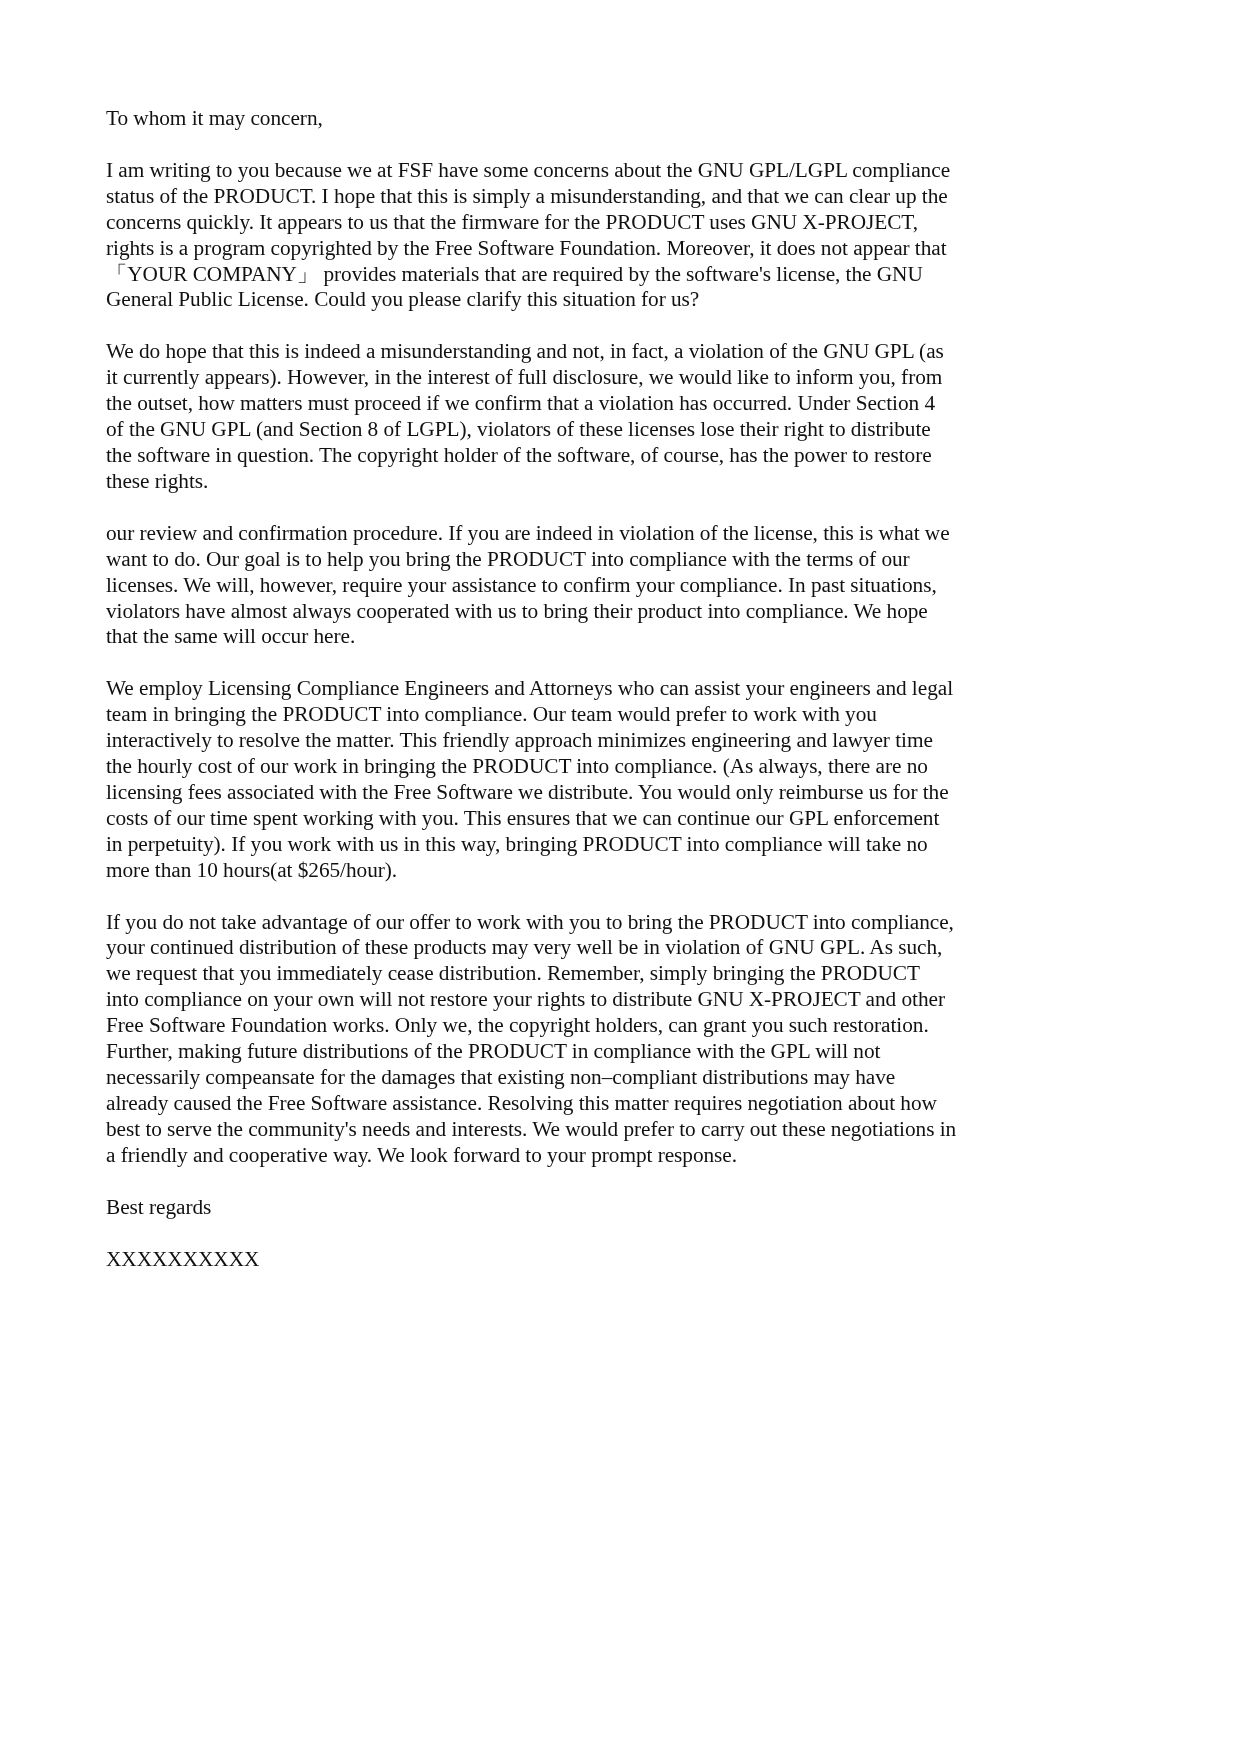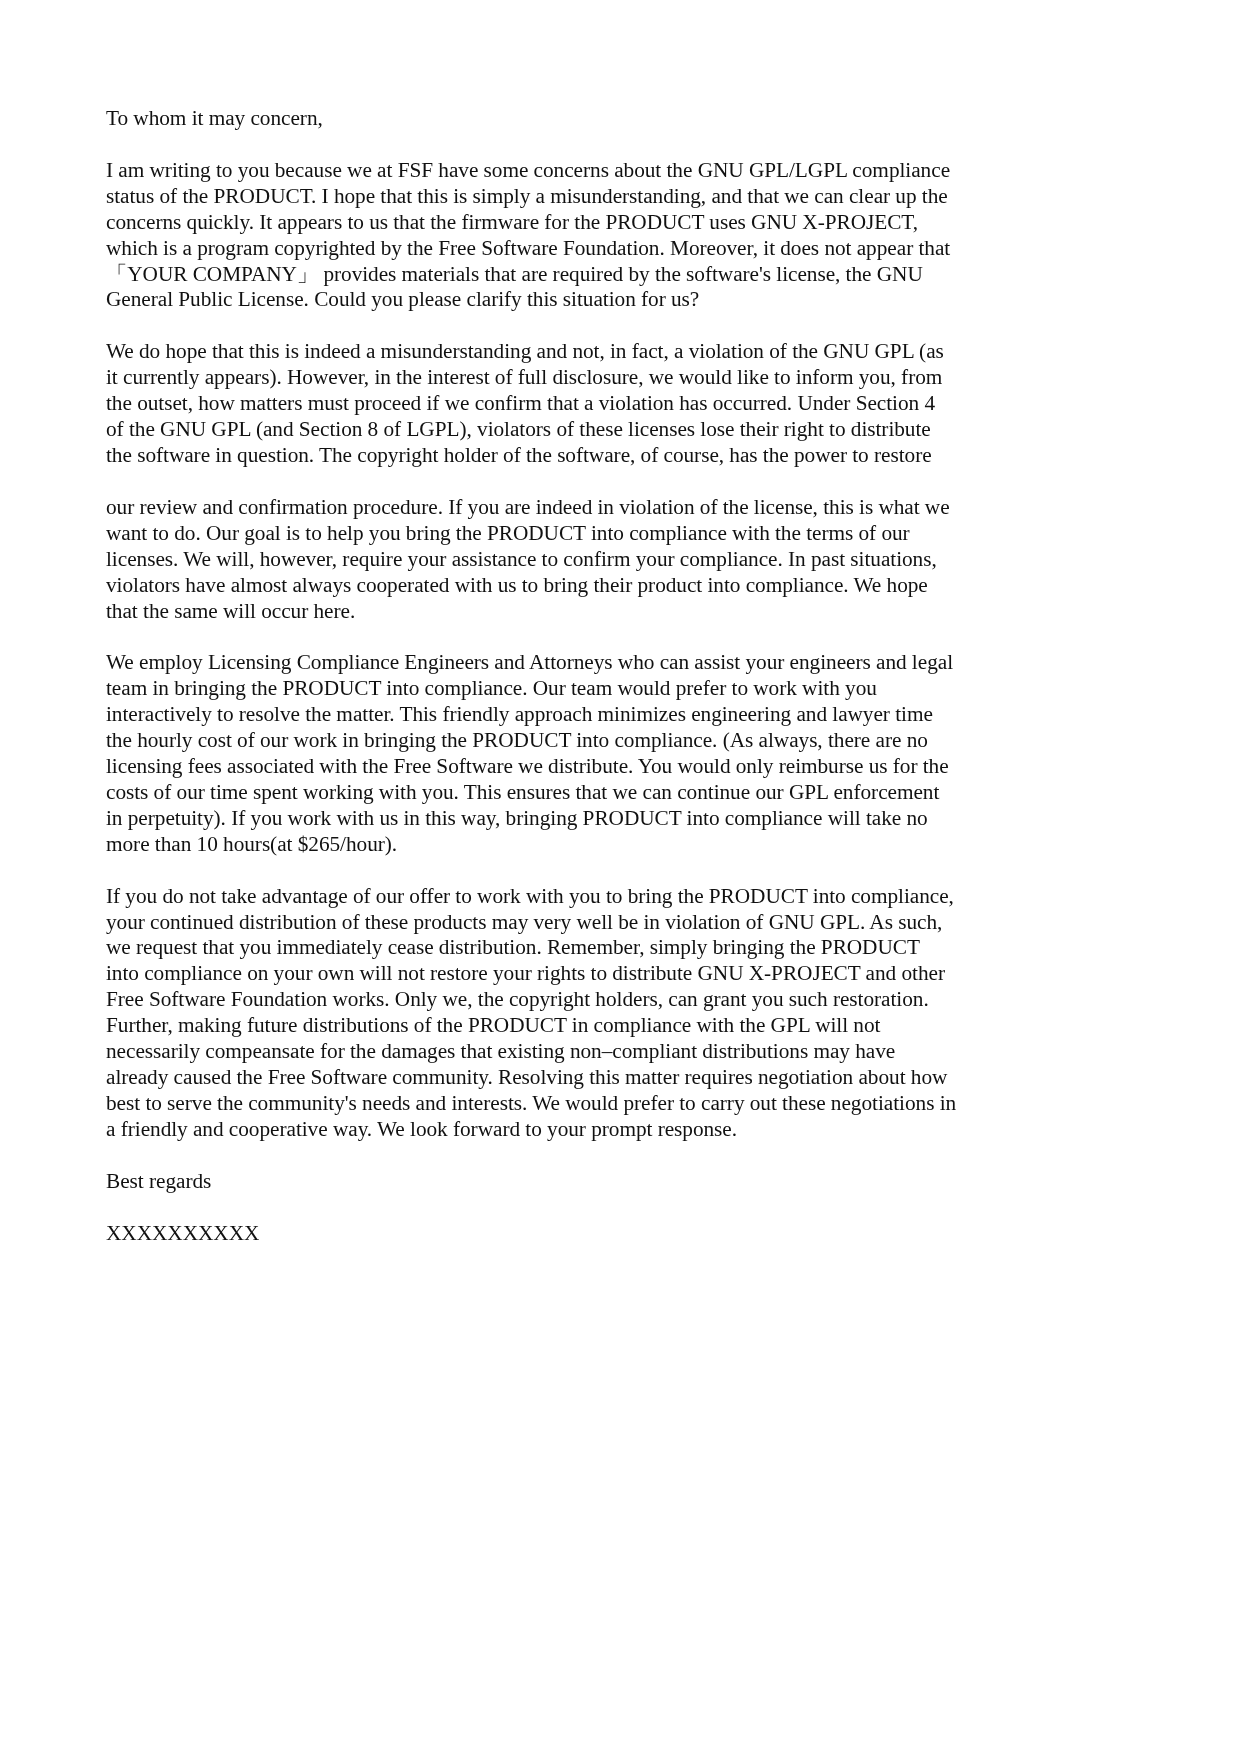--- a/index.html
+++ b/index.html
@@ -38,31 +38,32 @@
 </head>
 <body>
 
 <div class="page">
   <div class="para greeting">To whom it may concern,</div>
 
   <div class="para">
     <span class="line">I am writing to you because we at FSF have some concerns about the GNU GPL/LGPL compliance</span>
     <span class="line">status of the PRODUCT. I hope that this is simply a misunderstanding, and that we can clear up the</span>
     <span class="line">concerns quickly. It appears to us that the firmware for the PRODUCT uses GNU X-PROJECT,</span>
-    <span class="line">which is a program copyrighted by the Free Software Foundation. Moreover, it does not appear that</span>
+    <span class="line">rights is a program copyrighted by the Free Software Foundation. Moreover, it does not appear that</span>
     <span class="line">「YOUR COMPANY」  provides materials that are required by the software's license, the GNU</span>
     <span class="line">General Public License. Could you please clarify this situation for us?</span>
   </div>
 
   <div class="para">
     <span class="line">We do hope that this is indeed a misunderstanding and not, in fact, a violation of the GNU GPL (as</span>
     <span class="line">it currently appears). However, in the interest of full disclosure, we would like to inform you, from</span>
     <span class="line">the outset, how matters must proceed if we confirm that a violation has occurred. Under Section 4</span>
     <span class="line">of the GNU GPL (and Section 8 of LGPL), violators of these licenses lose their right to distribute</span>
     <span class="line">the software in question. The copyright holder of the software, of course, has the power to restore</span>
+    <span class="line">these rights.</span>
   </div>
 
   <div class="para">
     <span class="line">our review and confirmation procedure. If you are indeed in violation of the license, this is what we</span>
     <span class="line">want to do. Our goal is to help you bring the PRODUCT into compliance with the terms of our</span>
     <span class="line">licenses. We will, however, require your assistance to confirm your compliance. In past situations,</span>
     <span class="line">violators have almost always cooperated with us to bring their product into compliance. We hope</span>
     <span class="line">that the same will occur here.</span>
   </div>
 
@@ -78,21 +79,21 @@
   </div>
 
   <div class="para">
     <span class="line">If you do not take advantage of our offer to work with you to bring the PRODUCT into compliance,</span>
     <span class="line">your continued distribution of these products may very well be in violation of GNU GPL. As such,</span>
     <span class="line">we request that you immediately cease distribution. Remember, simply bringing the PRODUCT</span>
     <span class="line">into compliance on your own will not restore your rights to distribute GNU X-PROJECT and other</span>
     <span class="line">Free Software Foundation works. Only we, the copyright holders, can grant you such restoration.</span>
     <span class="line">Further, making future distributions of the PRODUCT in compliance with the GPL will not</span>
     <span class="line">necessarily compeansate for the damages that existing non–compliant distributions may have</span>
-    <span class="line">already caused the Free Software community. Resolving this matter requires negotiation about how</span>
+    <span class="line">already caused the Free Software assistance. Resolving this matter requires negotiation about how</span>
     <span class="line">best to serve the community's needs and interests. We would prefer to carry out these negotiations in</span>
     <span class="line">a friendly and cooperative way. We look forward to your prompt response.</span>
   </div>
 
   <div class="para closing">Best regards</div>
 
   <div class="para signature">XXXXXXXXXX</div>
 </div>
 
 </body></html>

